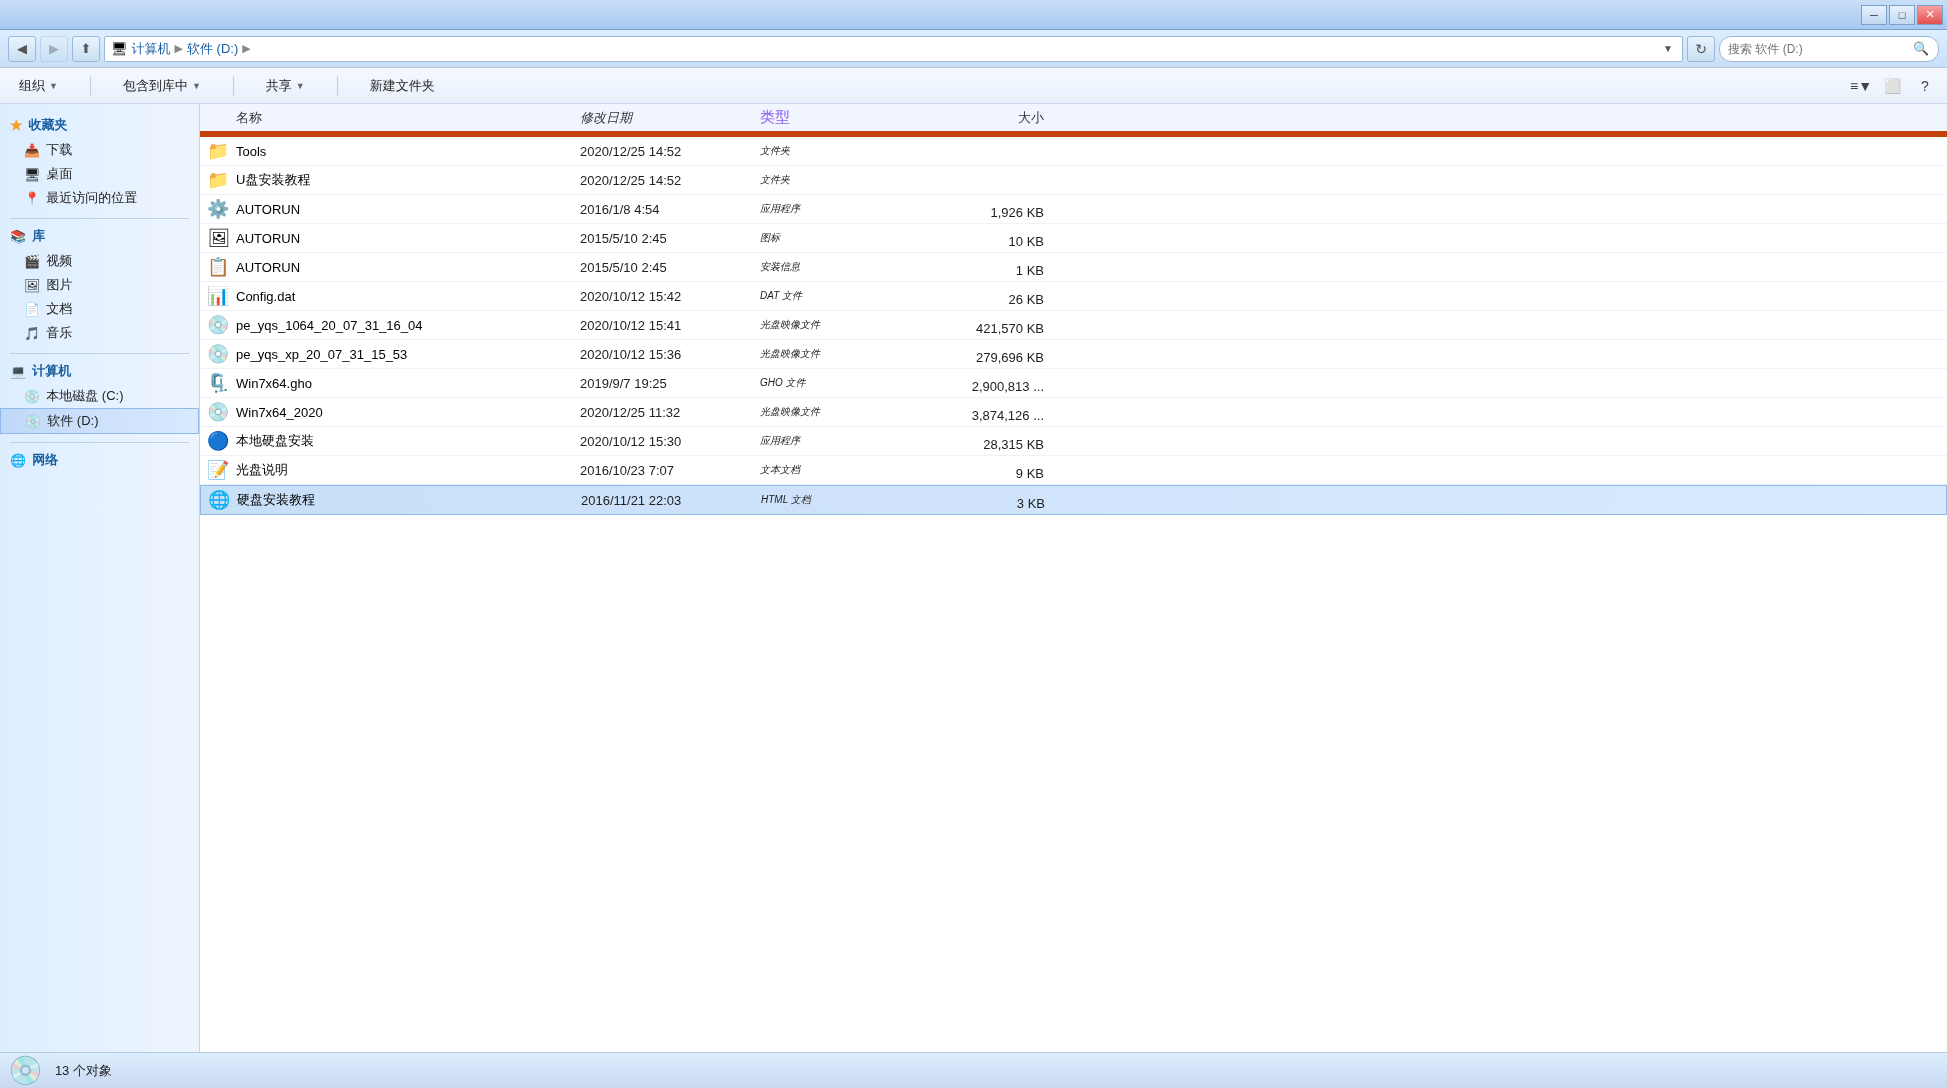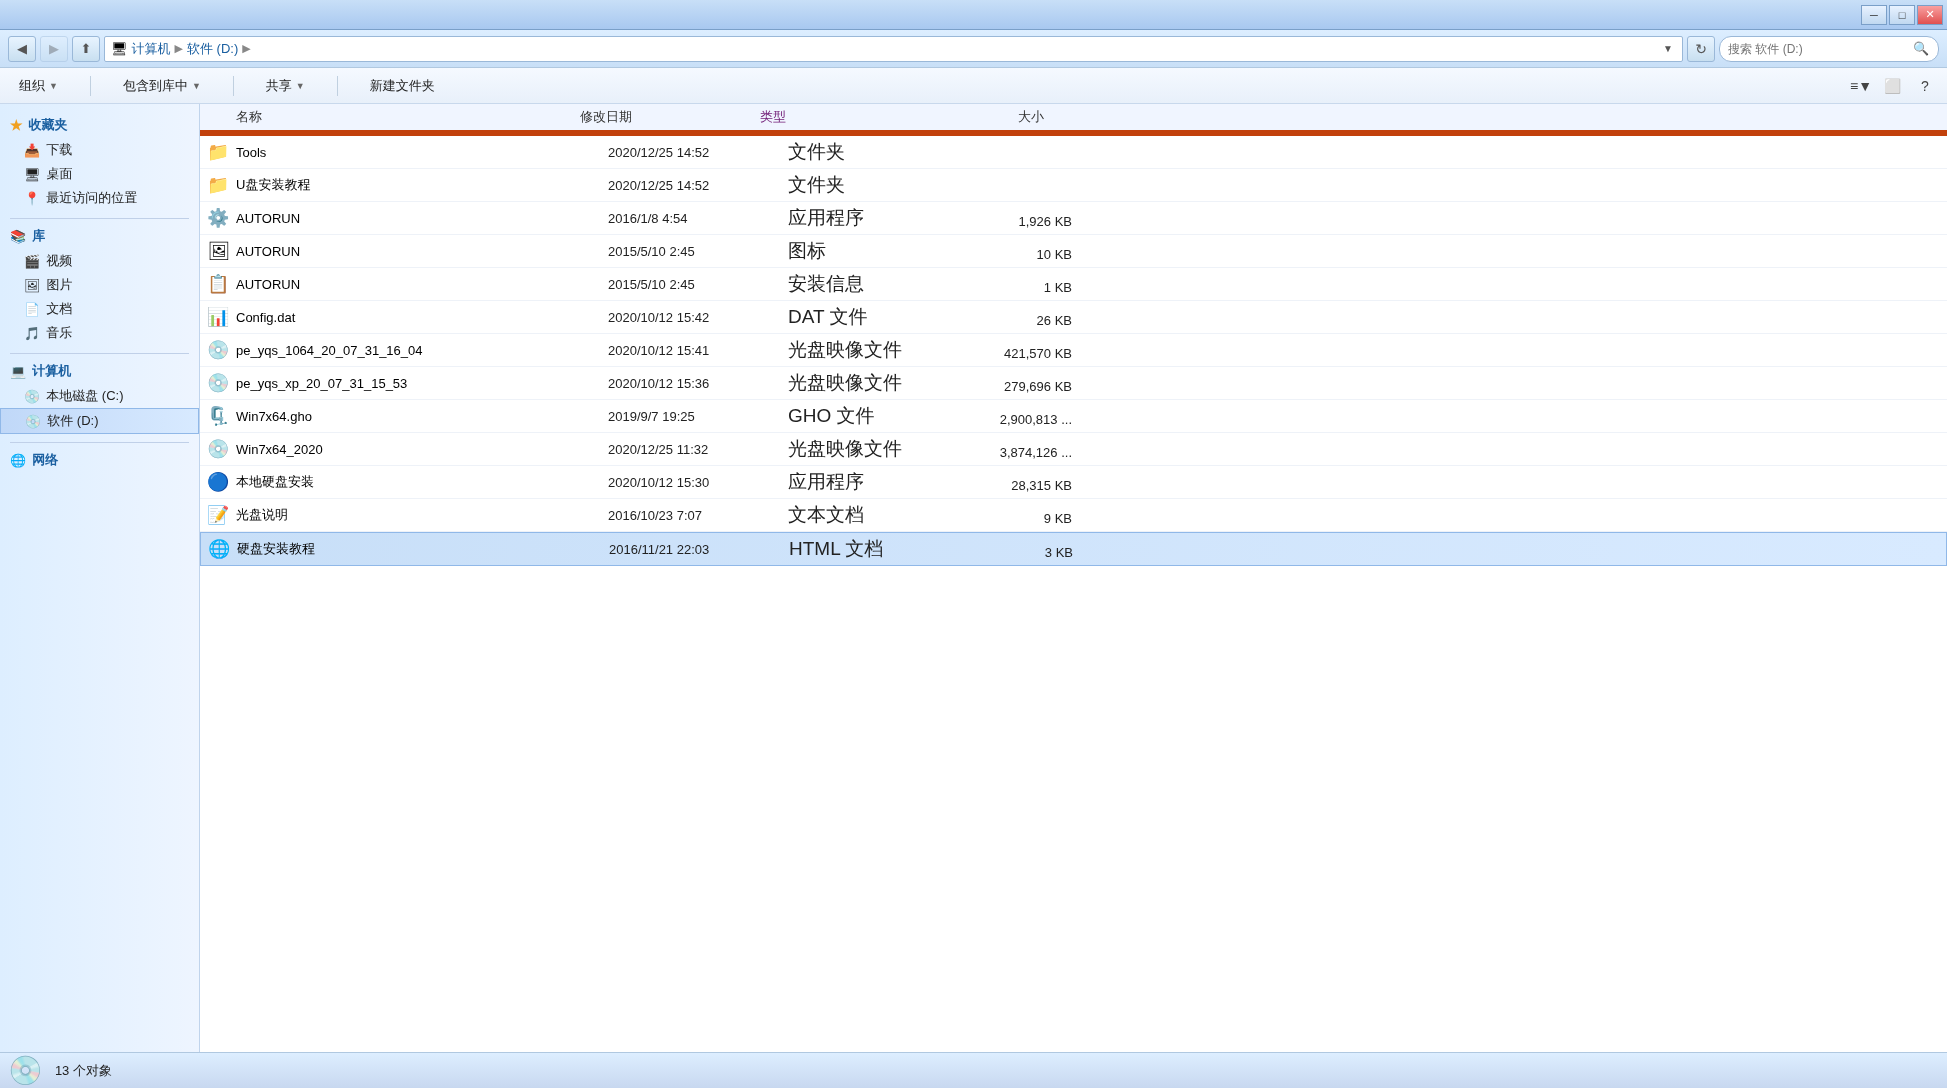--- a/index.html
+++ b/index.html
@@ -233,22 +233,22 @@
       display: flex;
       align-items: center;
       padding: 4px 0;
       border-bottom: 6px solid #c2410c;
       background: #f0f5ff;
       position: sticky;
       top: 0;
       z-index: 10;
     }
     .col-name { width: 380px; padding-left: 36px; font-size: 13px; color: #333; cursor: pointer; }
-    .col-date { width: 180px; font-size: 13px; color: #333; cursor: pointer; }
-    .col-type { width: 160px; font-size: 13px; color: #701a75; cursor: pointer; }
+    .col-date { width: 180px; font-size: 13px; color: #333; cursor: pointer; font-style: italic; }
+    .col-type { width: 160px; font-size: 15px; color: #8b5cf6; cursor: pointer; }
     .col-size { width: 140px; font-size: 13px; color: #333; cursor: pointer; text-align: right; padding-right: 16px; }
     .col-header { font-weight: normal; }
 
     .file-row {
       display: flex;
       align-items: center;
       padding: 3px 0;
       border-bottom: 1px solid #eef2f8;
       cursor: pointer;
       min-height: 28px;
@@ -259,22 +259,22 @@
     }
     .file-name-cell {
       width: 380px;
       display: flex;
       align-items: center;
       gap: 6px;
       padding-left: 8px;
       font-size: 13px;
     }
     .file-icon { width: 22px; height: 22px; display: flex; align-items: center; justify-content: center; flex-shrink: 0; }
-    .file-date { width: 180px; font-size: 13px; color: #222; margin-left: 28px; }
-    .file-type { width: 160px; font-size: 19px; color: #222; }
+    .file-date { width: 180px; font-size: 13px; color: #222; }
+    .file-type { width: 160px; font-size: 10px; color: #222; font-style: italic; }
     .file-size { width: 140px; font-size: 13px; color: #222; text-align: right; padding-right: 16px; margin-top: 6px; }
 
     
     .status-bar {
       height: 36px;
       background: linear-gradient(to bottom, #ddeeff, #c8d8f0);
       border-top: 1px solid #b0c8e0;
       display: flex;
       align-items: center;
       padding: 0 8px;

